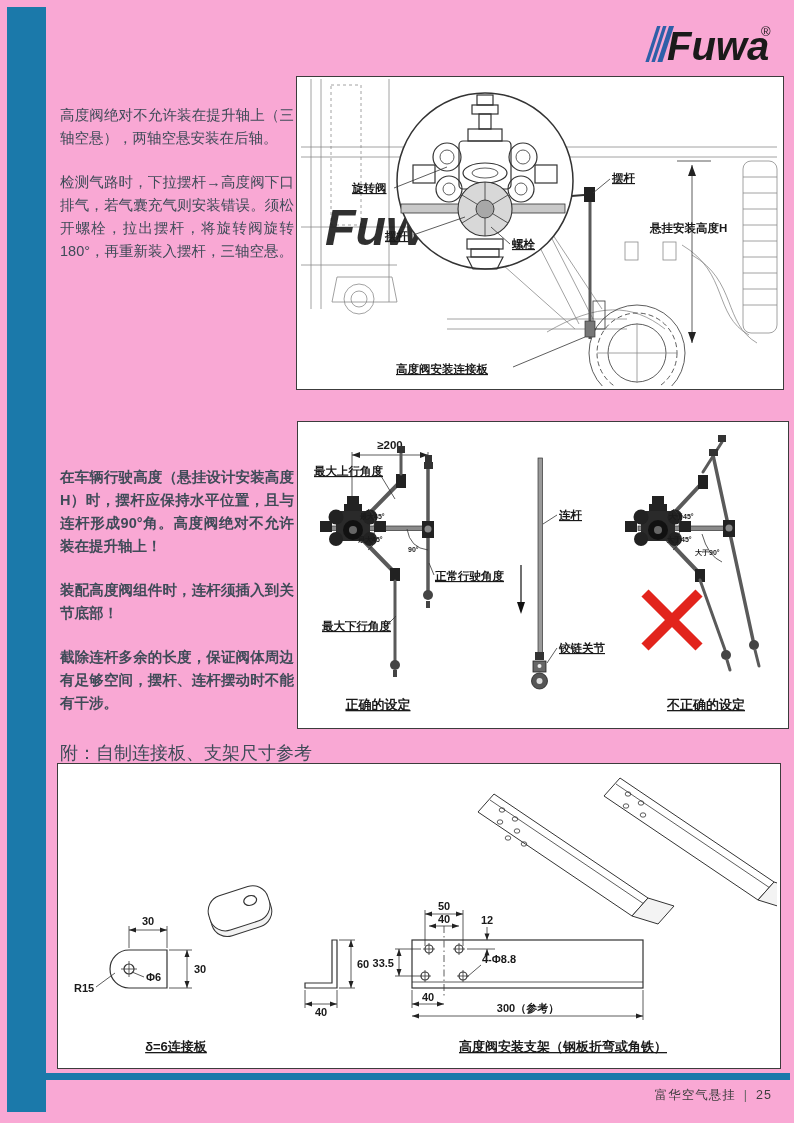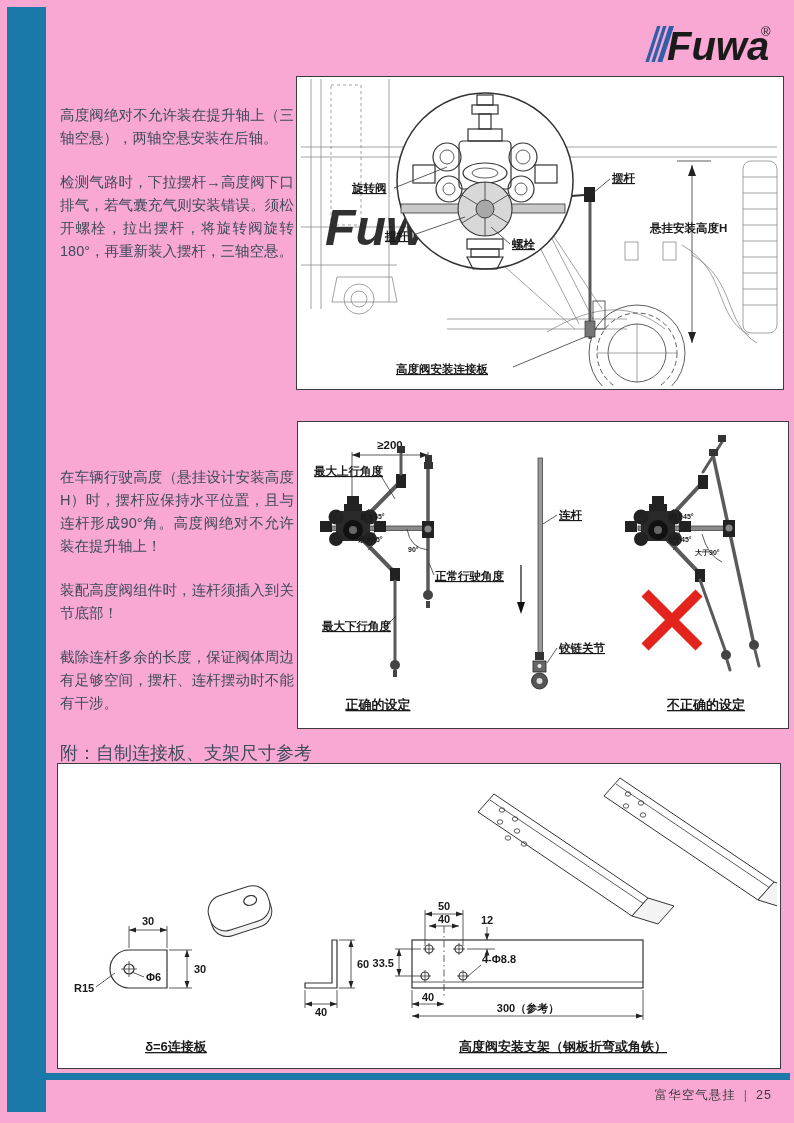--- a/index.html
+++ b/index.html
@@ -5,21 +5,21 @@
   html,body{margin:0;padding:0;background:#9c9c9c;}
   .page{position:relative;width:794px;height:1123px;background:#f9a8d4;overflow:hidden;
         font-family:"Liberation Sans","DejaVu Sans",sans-serif;}
   .vbar{position:absolute;left:7px;top:7px;width:39px;height:1105px;background:#1b79aa;}
   .hrule{position:absolute;left:46px;top:1073px;width:744px;height:7px;background:#1b79aa;}
   .logo{position:absolute;top:20px;right:17px;width:140px;height:48px;}
   .tblock{position:absolute;left:60px;width:234px;color:#3f4b58;font-size:14.5px;
           line-height:23px;text-align:justify;}
   .tblock p{margin:0 0 21px 0;}
   .b1{top:104px;}
-  .b2{top:466px;}
+  .b2{top:466px;font-weight:bold;}
   .attach-h{position:absolute;left:60px;top:741px;color:#3f4b58;font-size:18px;text-align:right;}
   .dbox{position:absolute;background:#fff;border:1.5px solid #3c3c3c;}
   .dbox svg{display:block;}
   .box-top{left:296px;top:76px;width:486px;height:312px;}
   .box-mid{left:297px;top:421px;width:490px;height:306px;}
   .box-bot{left:57px;top:763px;width:722px;height:304px;}
   .footer{position:absolute;top:1087px;right:22px;color:#3e3e3e;font-size:12.5px;
           letter-spacing:1px;}
   .footer .div{margin:0 8px;color:#666;}
   

